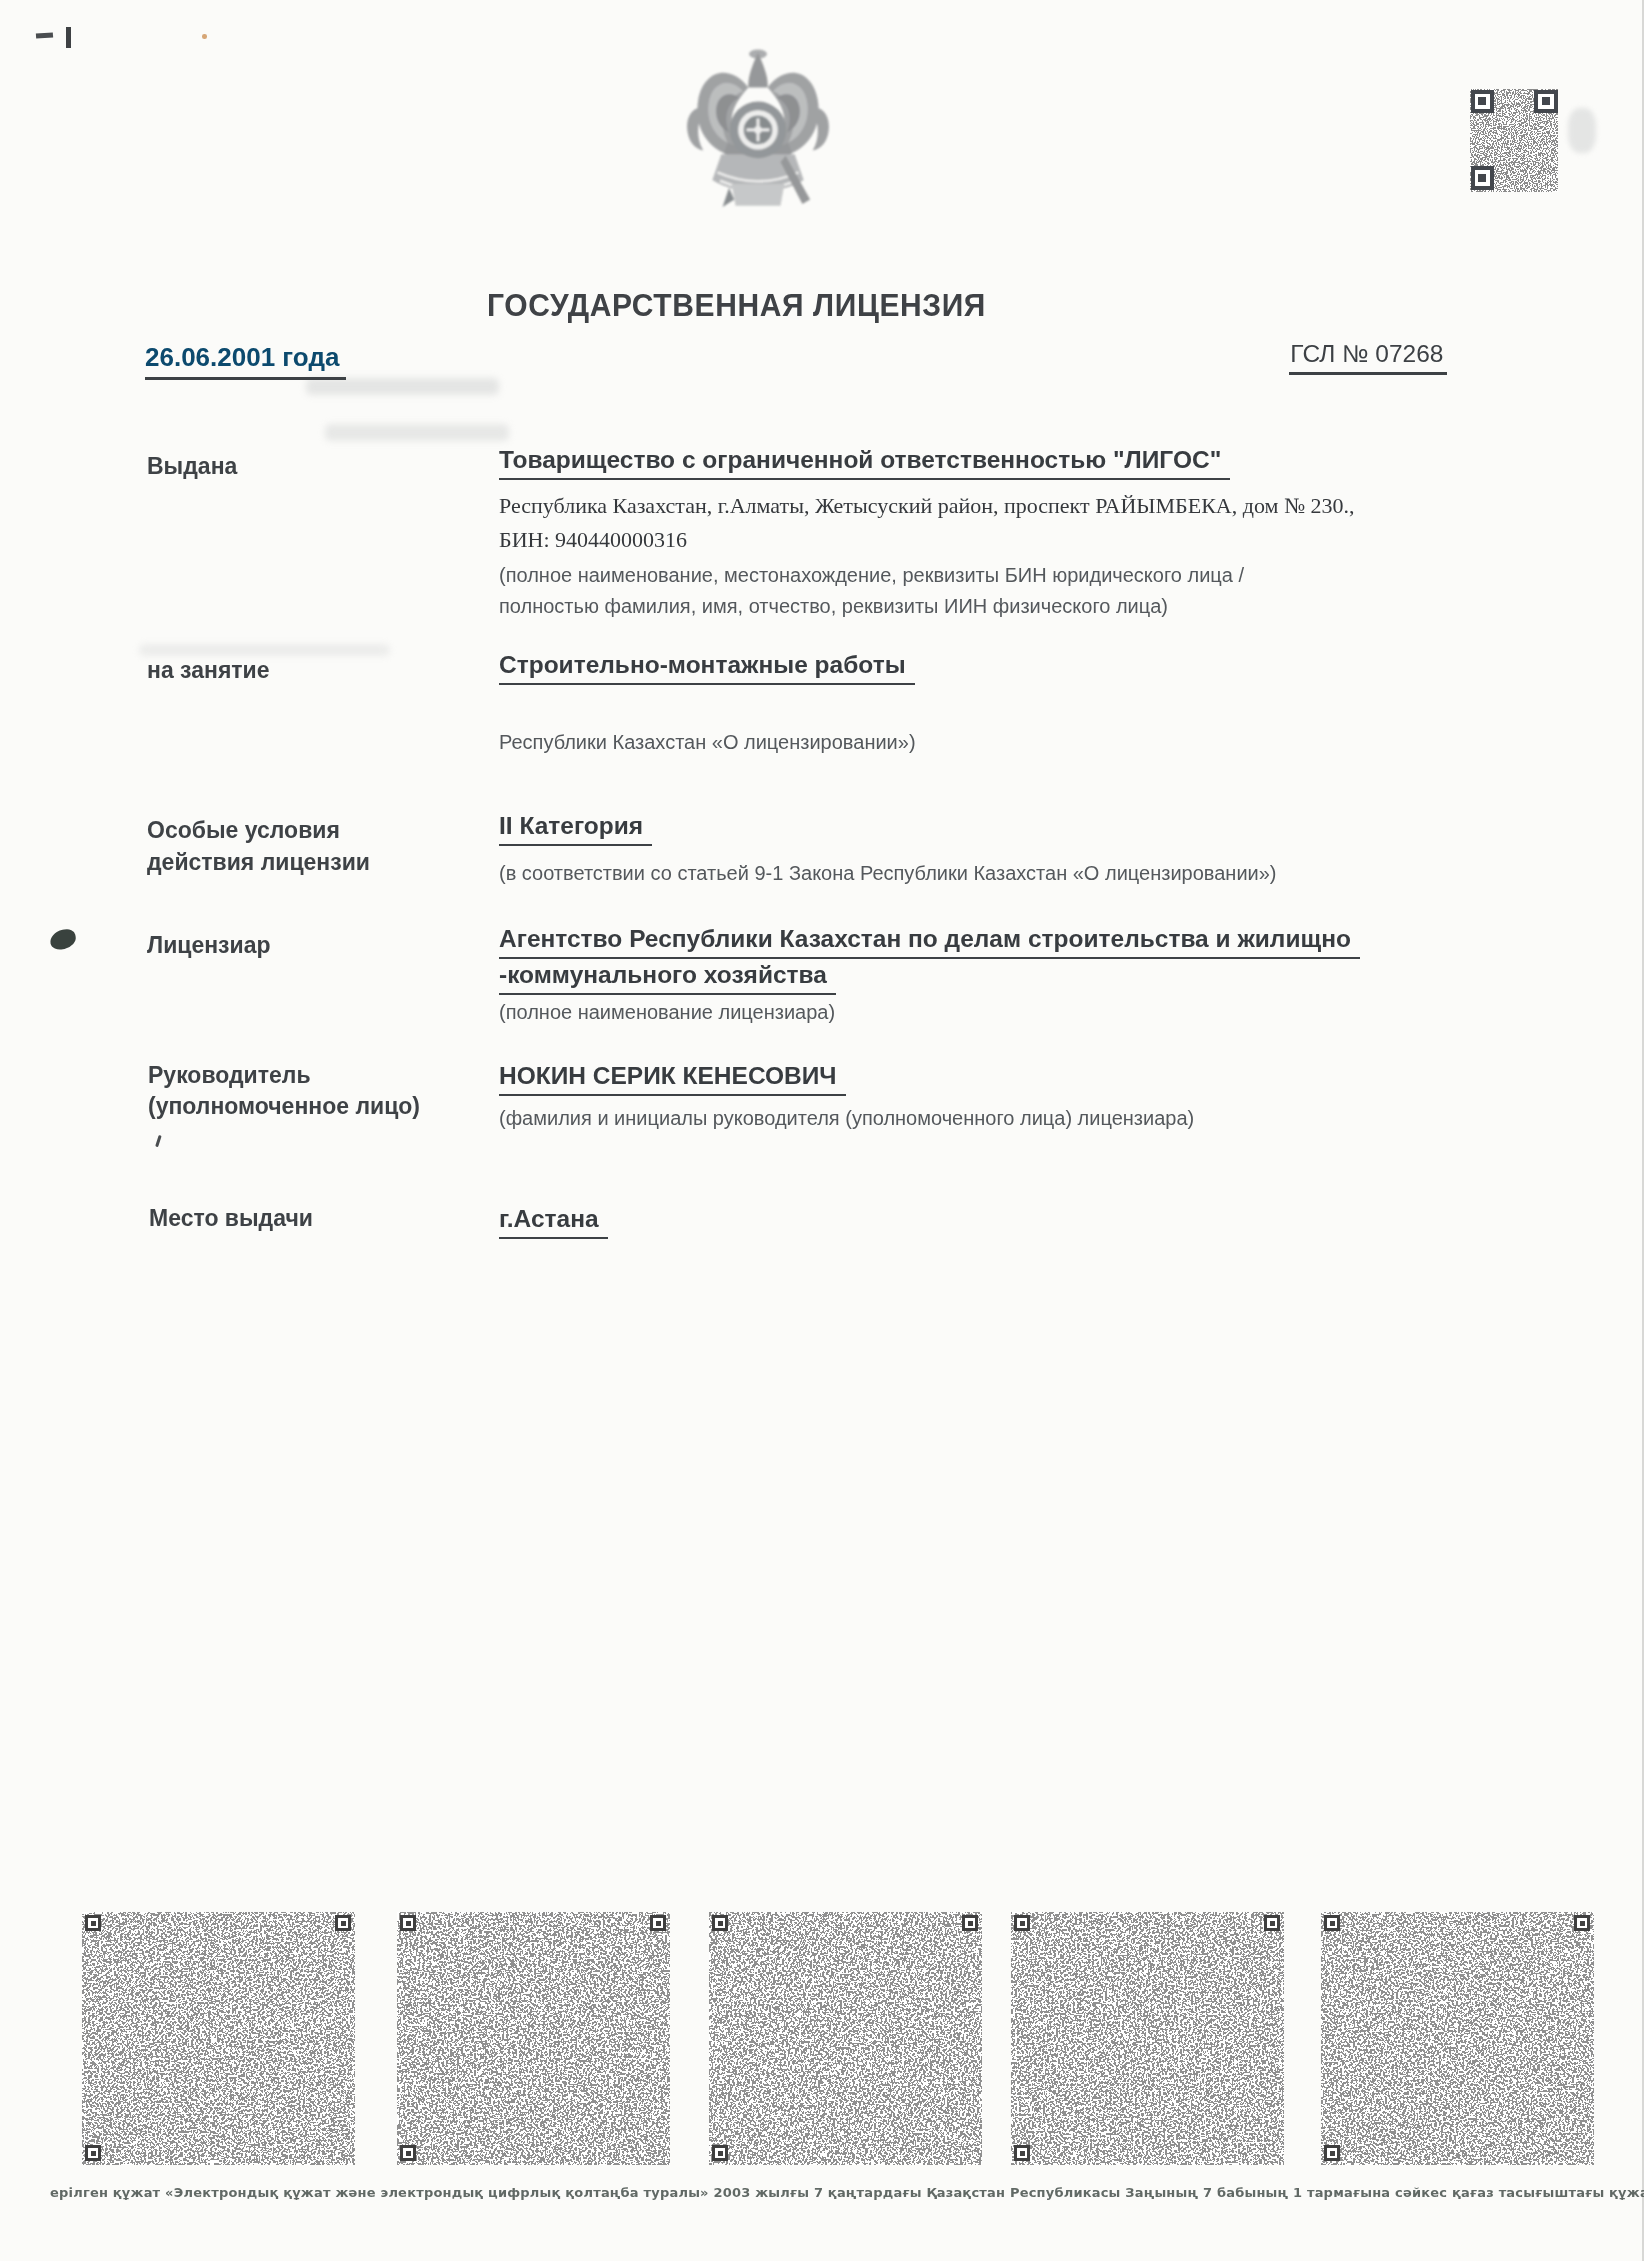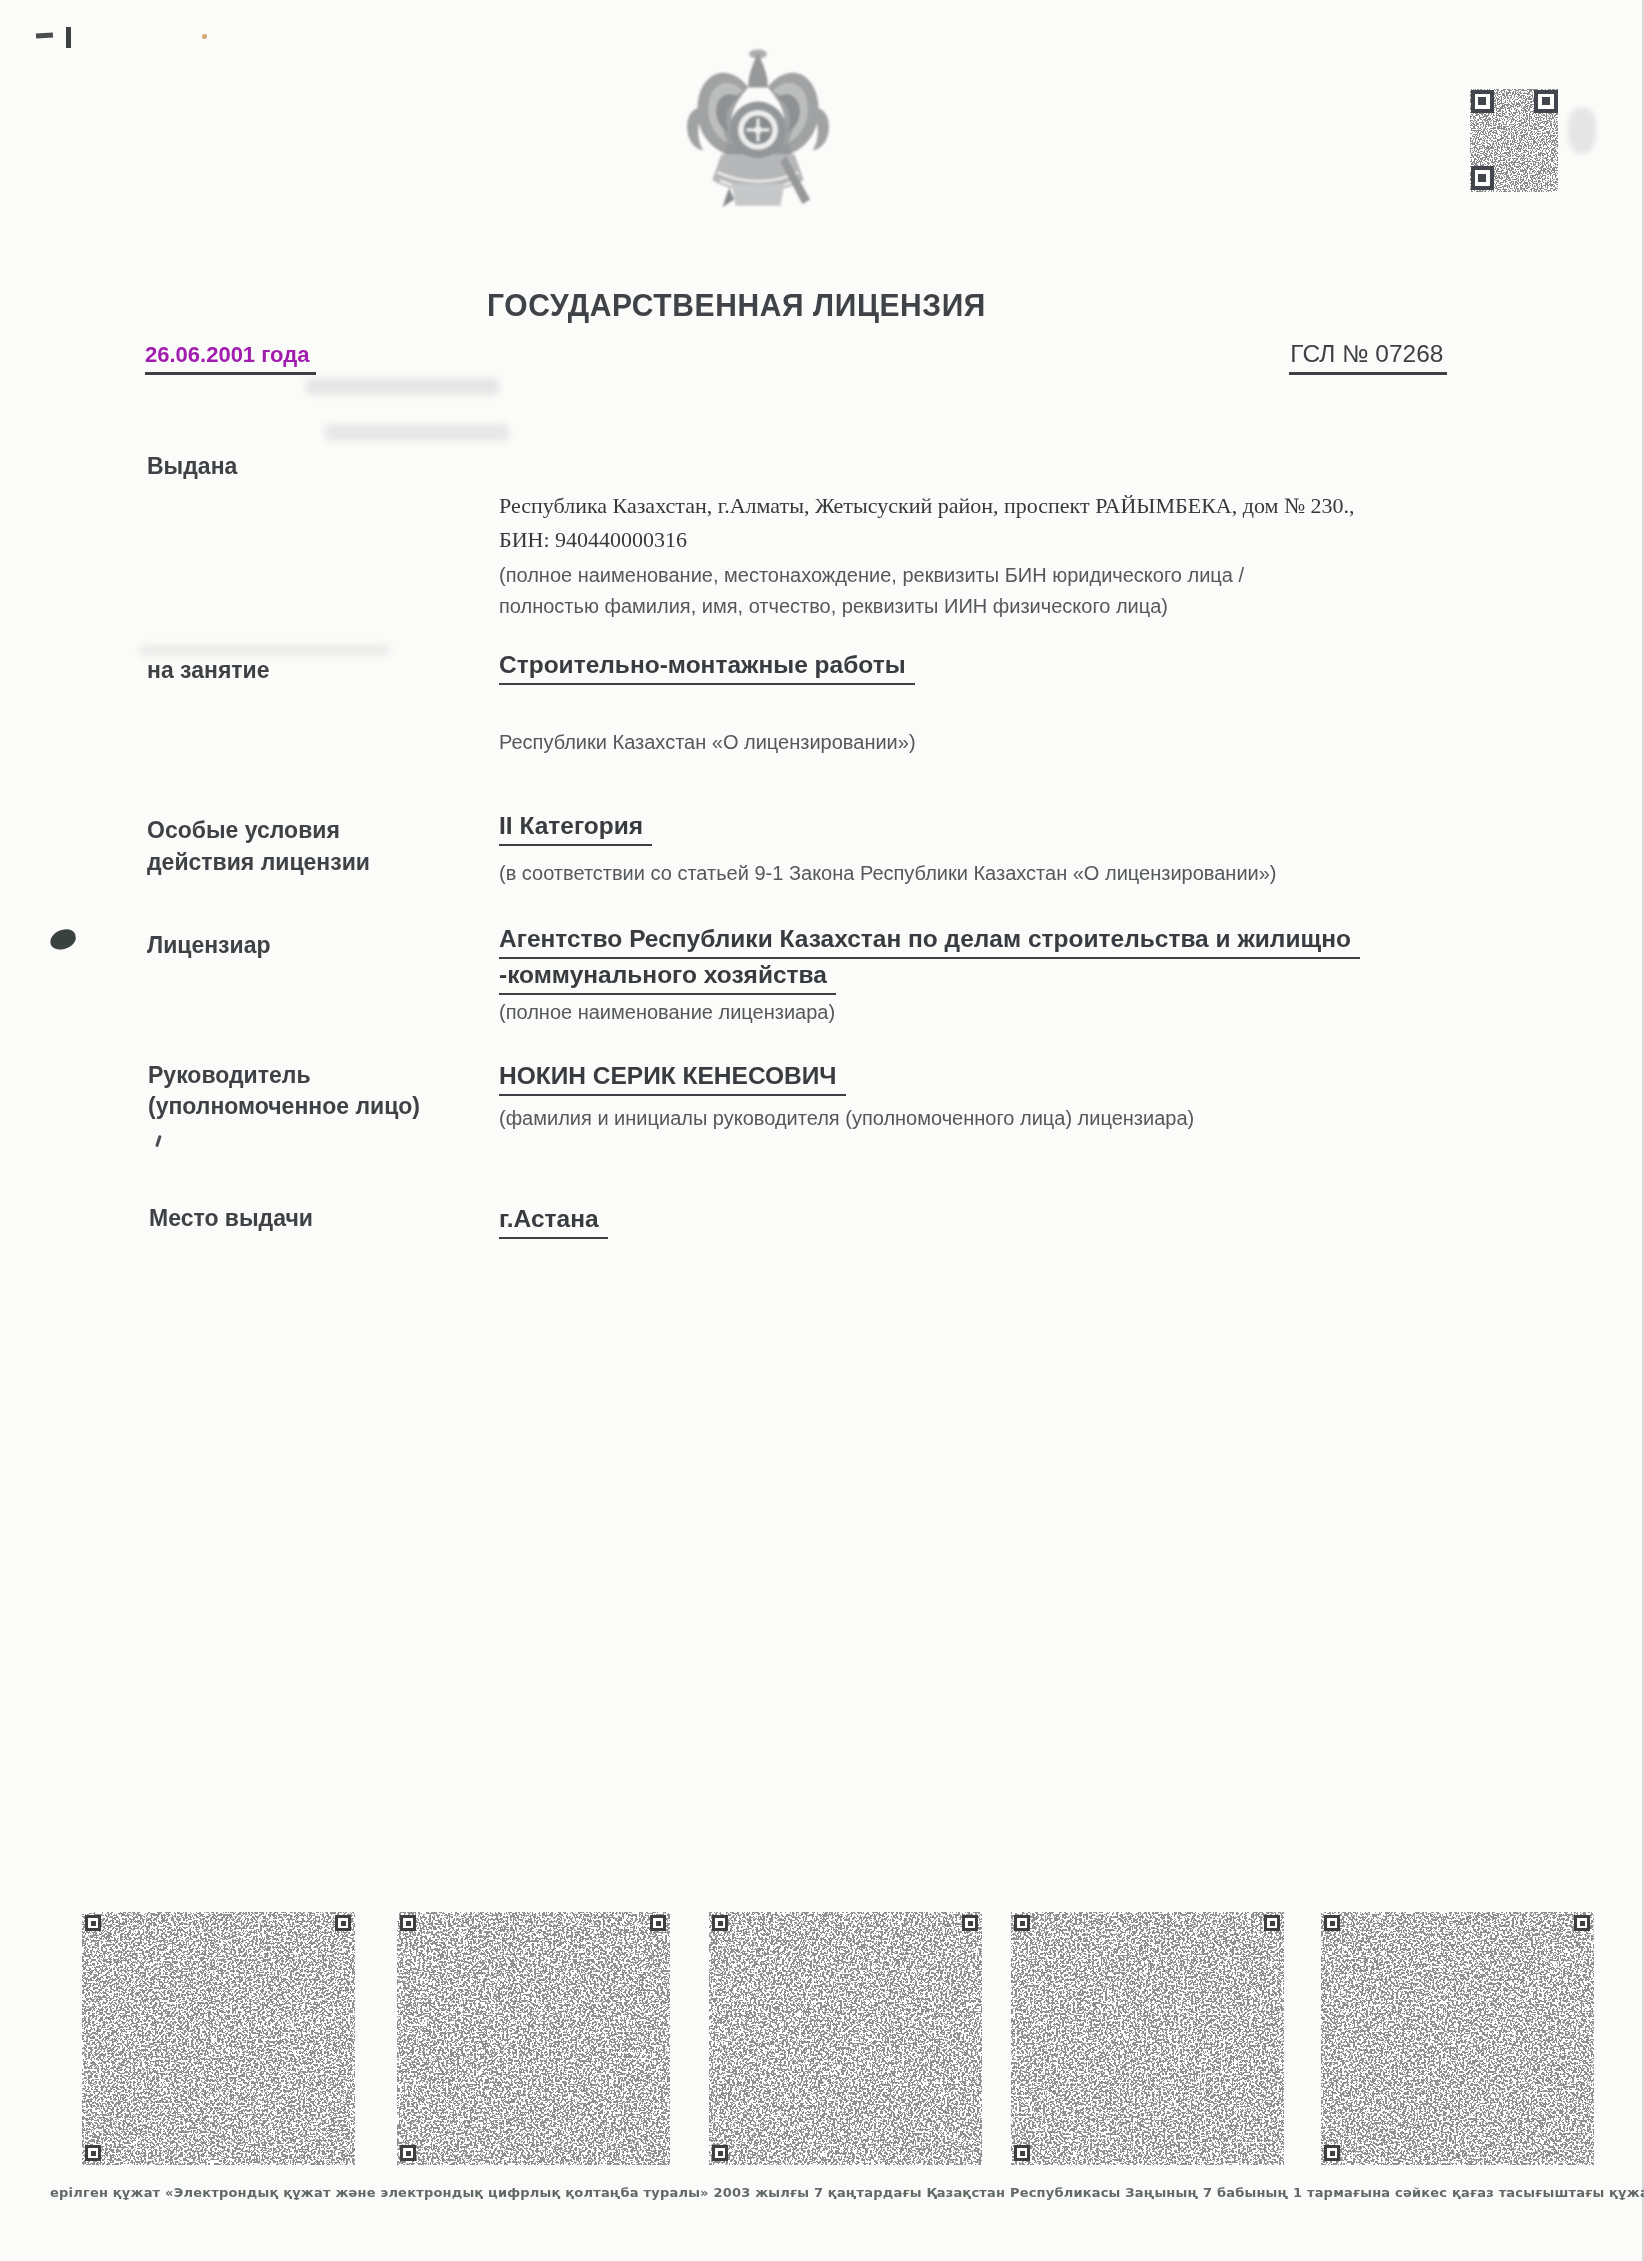--- a/index.html
+++ b/index.html
@@ -7,22 +7,22 @@
     position:relative;width:1644px;height:2261px;background:#fbfbf9;
     font-family:"Liberation Sans",sans-serif;color:#3c4044;overflow:hidden;
   }
   .abs{position:absolute;}
   
   .doc-title{
     left:487px;top:288px;font-size:30px;font-weight:700;letter-spacing:0.6px;
     color:#3f4246;transform:scaleY(1.05);transform-origin:top left;white-space:nowrap;
   }
   .doc-date{
-    left:145px;top:342px;font-size:22px;font-weight:700;white-space:nowrap;
-    border-bottom:3.2px solid #3d4145;padding:0 6.4px 3.9px 0;color:#a21caf;
+    left:145px;top:342px;font-size:26px;font-weight:700;white-space:nowrap;
+    border-bottom:3.2px solid #3d4145;padding:0 6.4px 3.9px 0;color:#0c4a6e;
   }
   .doc-number{
     left:1289px;top:340px;font-size:24.5px;font-weight:400;white-space:nowrap;
     border-bottom:3.2px solid #3d4145;padding:0 3.9px 3.9px 1.3px;color:#3d4145;
   }
   
   .label{font-size:23px;font-weight:600;color:#3e4246;white-space:nowrap;}
   .value{
     font-size:24.5px;font-weight:700;color:#383c40;white-space:nowrap;
     border-bottom:2.6px solid #3d4145;padding:0 9px 3.9px 0;display:inline-block;
@@ -169,20 +169,21 @@
     <div class="fp" style="left:64px;top:0.6px">
         <div></div>
       </div>
   </div>
 
   <div class="abs doc-title">ГОСУДАРСТВЕННАЯ ЛИЦЕНЗИЯ</div>
   <div class="abs doc-date">26.06.2001 года</div>
   <div class="abs doc-number">ГСЛ № 07268</div>
 
   <div class="abs label" style="left:147px;top:453px">Выдана</div>
+  <div class="abs value" style="left:499px;top:446px">Товарищество с ограниченной ответственностью "ЛИГОС"</div>
   <div class="abs detail" style="left:499px;top:493px">Республика Казахстан, г.Алматы, Жетысуский район, проспект РАЙЫМБЕКА, дом № 230.,</div>
   <div class="abs detail" style="left:499px;top:527px">БИН: 940440000316</div>
   <div class="abs note" style="left:499px;top:595px">полностью фамилия, имя, отчество, реквизиты ИИН физического лица)</div>
   <div class="abs note" style="left:499px;top:564px">(полное наименование, местонахождение, реквизиты  БИН юридического лица /</div>
 
   <div class="abs label" style="left:147px;top:657px">на занятие</div>
   <div class="abs value" style="left:499px;top:651px">Строительно-монтажные работы</div>
   <div class="abs note" style="left:499px;top:731px">Республики Казахстан «О лицензировании»)</div>
 
   <div class="abs label" style="left:147px;top:817px">Особые условия</div>

